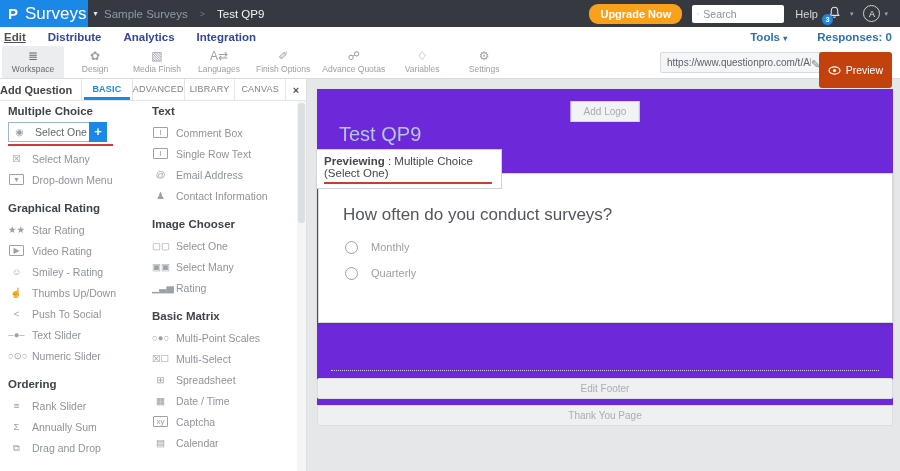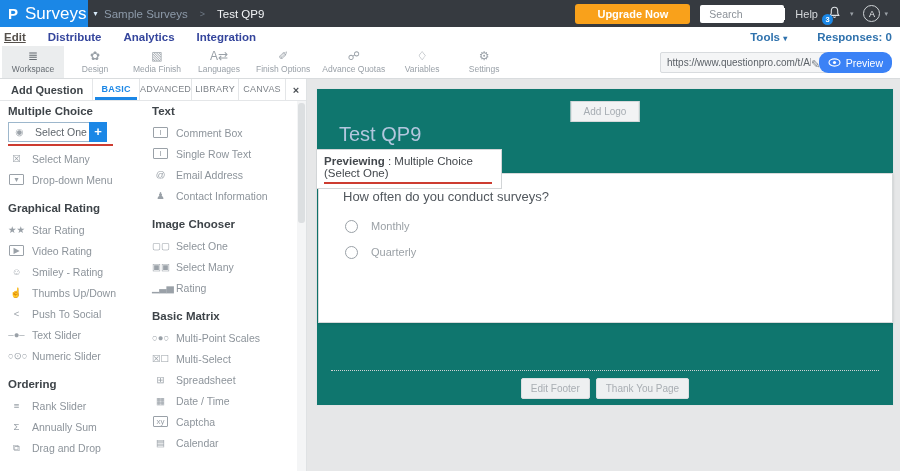--- a/index.html
+++ b/index.html
@@ -14,22 +14,22 @@
   .surveys-label { color:#fff; font-size:17px; }
   .caret { font-size:8px; color:inherit; }
   .caret::after { content:"▾"; }
   .logo-block .caret { color:#d9ecfb; }
   .breadcrumb { margin-left:16px; font-size:11.5px; display:flex; gap:12px; align-items:center; }
   .bc-parent { color:#8d9aa9; }
   .bc-sep { color:#6f7a86; font-size:9px; }
   .bc-current { color:#f2f4f6; }
   .top-spacer { flex:1; }
   .upgrade-btn { background:#f9a11b; color:#fff; font-weight:bold; font-size:11px;
-    padding:4px 22px; border-radius:3px; border:none; margin-right:10px; cursor:pointer; }
-  .search-box { width:84px; height:18px; background:#fff; border-radius:2px;
+    padding:4px 11px; border-radius:9px; border:none; margin-right:10px; cursor:pointer; }
+  .search-box { width:92px; height:18px; background:#fff; border-radius:2px;
     display:flex; align-items:center; padding:0 5px; gap:4px; }
   .search-box input { border:none; outline:none; width:76px; font-size:10.5px; color:#555;
     font-family:"Liberation Sans", sans-serif; }
   .search-box input::placeholder { color:#8a9097; }
   .help-label { color:#d6d9dc; font-size:11px; margin:0 9px 0 11px; }
   .bell-wrap { position:relative; width:16px; height:16px; margin-right:3px; cursor:pointer; }
   .badge { position:absolute; bottom:-3px; left:-5px; background:#1b87e6; color:#fff;
     width:11px; height:11px; border-radius:50%; font-size:7.5px; line-height:11px;
     text-align:center; font-weight:bold; }
   .tiny-caret { color:#9aa0a6; font-size:7px; margin:0 4px; }
@@ -55,32 +55,32 @@
     align-items:center; justify-content:center; gap:1px; color:#9aa1a8; cursor:pointer; }
   .tool .ticon { font-size:12px; line-height:13px; }
   .tool .tlabel { font-size:8.5px; }
   .tool.active { background:#ebedee; color:#666c72; }
   .url-wrap { position:absolute; right:72px; top:6px; width:168px; height:21px;
     background:#f4f5f6; border:1px solid #d8dbde; border-radius:2px; display:flex;
     align-items:center; padding:0 4px 0 6px; }
   .url-wrap input { border:none; outline:none; background:transparent; width:144px;
     font-size:10px; color:#5c6268; font-family:"Liberation Sans", sans-serif; }
   .pencil-icon::after { content:"✎"; color:#7d848a; font-size:11px; }
-  .preview-btn { position:absolute; right:8px; top:6px; height:21px; background:#3b82f6;
-    border:none; border-radius:9px; color:#fff; font-size:10.5px; padding:0 9px;
+  .preview-btn { position:absolute; right:8px; top:6px; height:36px; background:#c2410c;
+    border:none; border-radius:3px; color:#fff; font-size:10.5px; padding:0 9px;
     display:flex; align-items:center; gap:5px; cursor:pointer; }
 
   
   .main { display:flex; height:392px; }
 
   
   .panel { width:307px; background:#fff; border-right:1px solid #dfe2e4;
     position:relative; overflow:hidden; flex-shrink:0; }
   .panel-head { height:22px; border-bottom:1px solid #e4e6e8; display:flex; align-items:stretch; }
-  .panel-title { font-size:11px; font-weight:bold; color:#3e4449; padding:0 9px 0 11px;
+  .panel-title { font-size:11px; font-weight:bold; color:#3e4449; padding:0 9px 0 0;
     display:flex; align-items:center; white-space:nowrap; }
   .ptab { flex:1; text-align:center; font-size:9px; color:#7d8288; line-height:21px;
     border-left:1px solid #e4e6e8; position:relative; cursor:pointer; letter-spacing:.2px; }
   .ptab.active { color:#1b87e6; font-weight:bold; }
   .ptab.active::after { content:""; position:absolute; left:2px; right:2px; bottom:0;
     height:3px; background:#1b87e6; }
   .panel-close { width:21px; border-left:1px solid #e4e6e8; display:flex; align-items:center;
     justify-content:center; color:#4a4f54; font-size:11px; font-weight:bold; cursor:pointer; }
   .panel-body { display:flex; padding:0 0 0 8px; }
   .pcol { width:144px; }
@@ -100,40 +100,40 @@
   .plus { width:18px; height:20px; background:#1b87e6; color:#fff; text-align:center;
     line-height:19px; font-weight:bold; font-size:13px; cursor:pointer; }
   .plus::after { content:"+"; }
   .red-underline { width:105px; height:2px; background:#cd3c31; margin-top:2px; }
   .panel-scrollbar { position:absolute; right:0; top:22px; bottom:0; width:9px; background:#f4f5f6; }
   .panel-scrollbar .thumb { position:absolute; top:2px; left:1px; width:7px; height:120px;
     background:#dcdfe1; border-radius:3px; }
 
   
   .canvas { flex:1; background:#e6e7e8; padding:9px 0 0 9px; overflow:hidden; }
-  .page { width:578px; height:318px; background:#0f766e; border:1px solid #e2e4e5; position:relative; }
+  .page { width:578px; height:318px; background:#6d28d9; border:1px solid #e2e4e5; position:relative; }
   .add-logo { position:absolute; top:12px; left:50%; transform:translateX(-50%);
     border:1px solid #d5d8da; background:#f2f3f4; color:#a6acb2; font-size:10px;
     padding:4px 12px; cursor:pointer; }
   .page-title { position:absolute; top:34px; left:22px; font-size:20px; color:#b3c7de; }
   .preview-tab { position:absolute; top:60px; left:-1px; width:186px; background:#fff;
     border:1px solid #d2d5d7; padding:5px 7px 4px; font-size:11.5px; color:#43484d; z-index:2; }
   .preview-prefix { font-weight:bold; }
   .preview-tab .red-line { height:2px; background:#cd3c31; margin-top:3px; width:168px; }
   .qcard { position:absolute; top:84px; left:1px; width:575px; height:150px; background:#fff;
     border:1px solid #d7dadb; box-shadow:0 1px 3px rgba(0,0,0,.13); z-index:1; }
-  .question-text { margin:15px 0 0 24px; font-size:13px; color:#51575d; }
+  .question-text { margin:31px 0 0 24px; font-size:17px; color:#51575d; }
   .opts { margin:9px 0 0 26px; }
   .opt { display:flex; align-items:center; gap:13px; height:26px; }
   .radio { width:13px; height:13px; border:1px solid #9aa1a7; border-radius:50%;
     background:#fff; cursor:pointer; flex-shrink:0; }
   .opt-label { font-size:11px; color:#9ba1a6; }
   .dotted-sep { position:absolute; top:281px; left:14px; right:14px; border-top:1px dotted #cfd2d4; }
   .footer-btns { position:absolute; top:289px; left:0; right:0; display:flex;
-    justify-content:center; gap:6px; }
+    justify-content:center; gap:6px;flex-direction:column; }
   .pfbtn { padding:4px 9px; font-size:10px; color:#a9aeb3; background:#eef0f1;
     border:1px solid #dcdfe1; border-radius:2px; cursor:pointer;
     font-family:"Liberation Sans", sans-serif; }
 </style>
 </head>
 <body>
 
 <div class="topbar">
   <div class="logo-block">
     <span class="logo-p">P</span>

